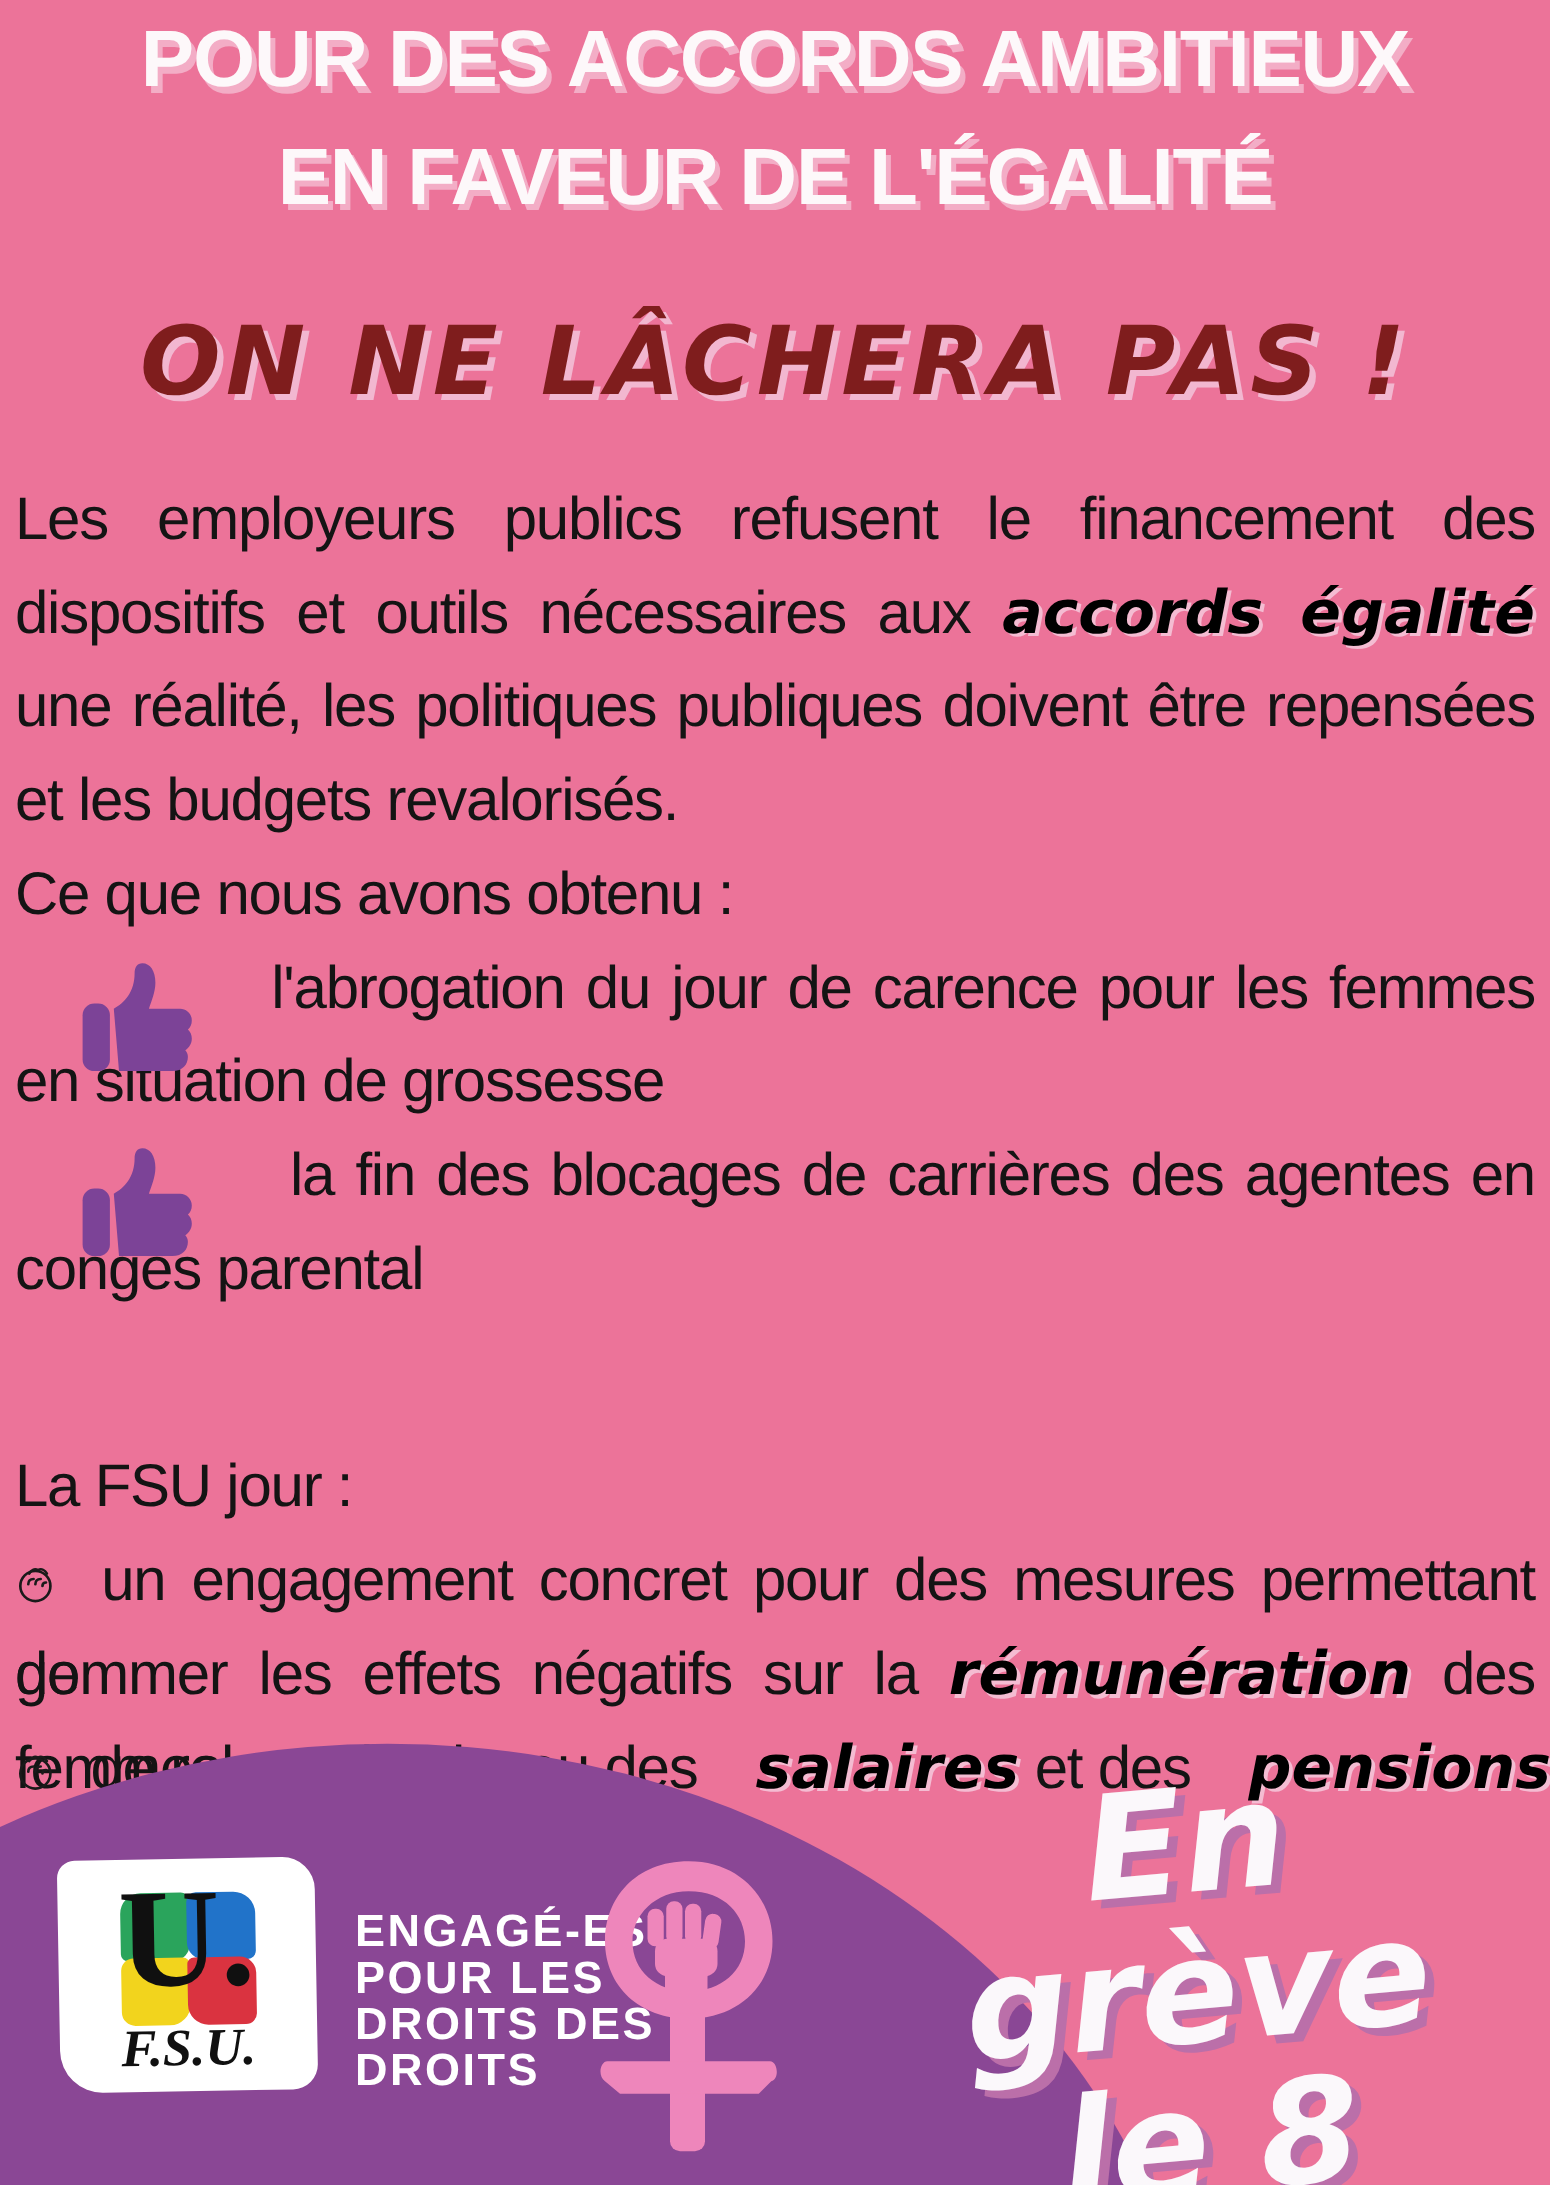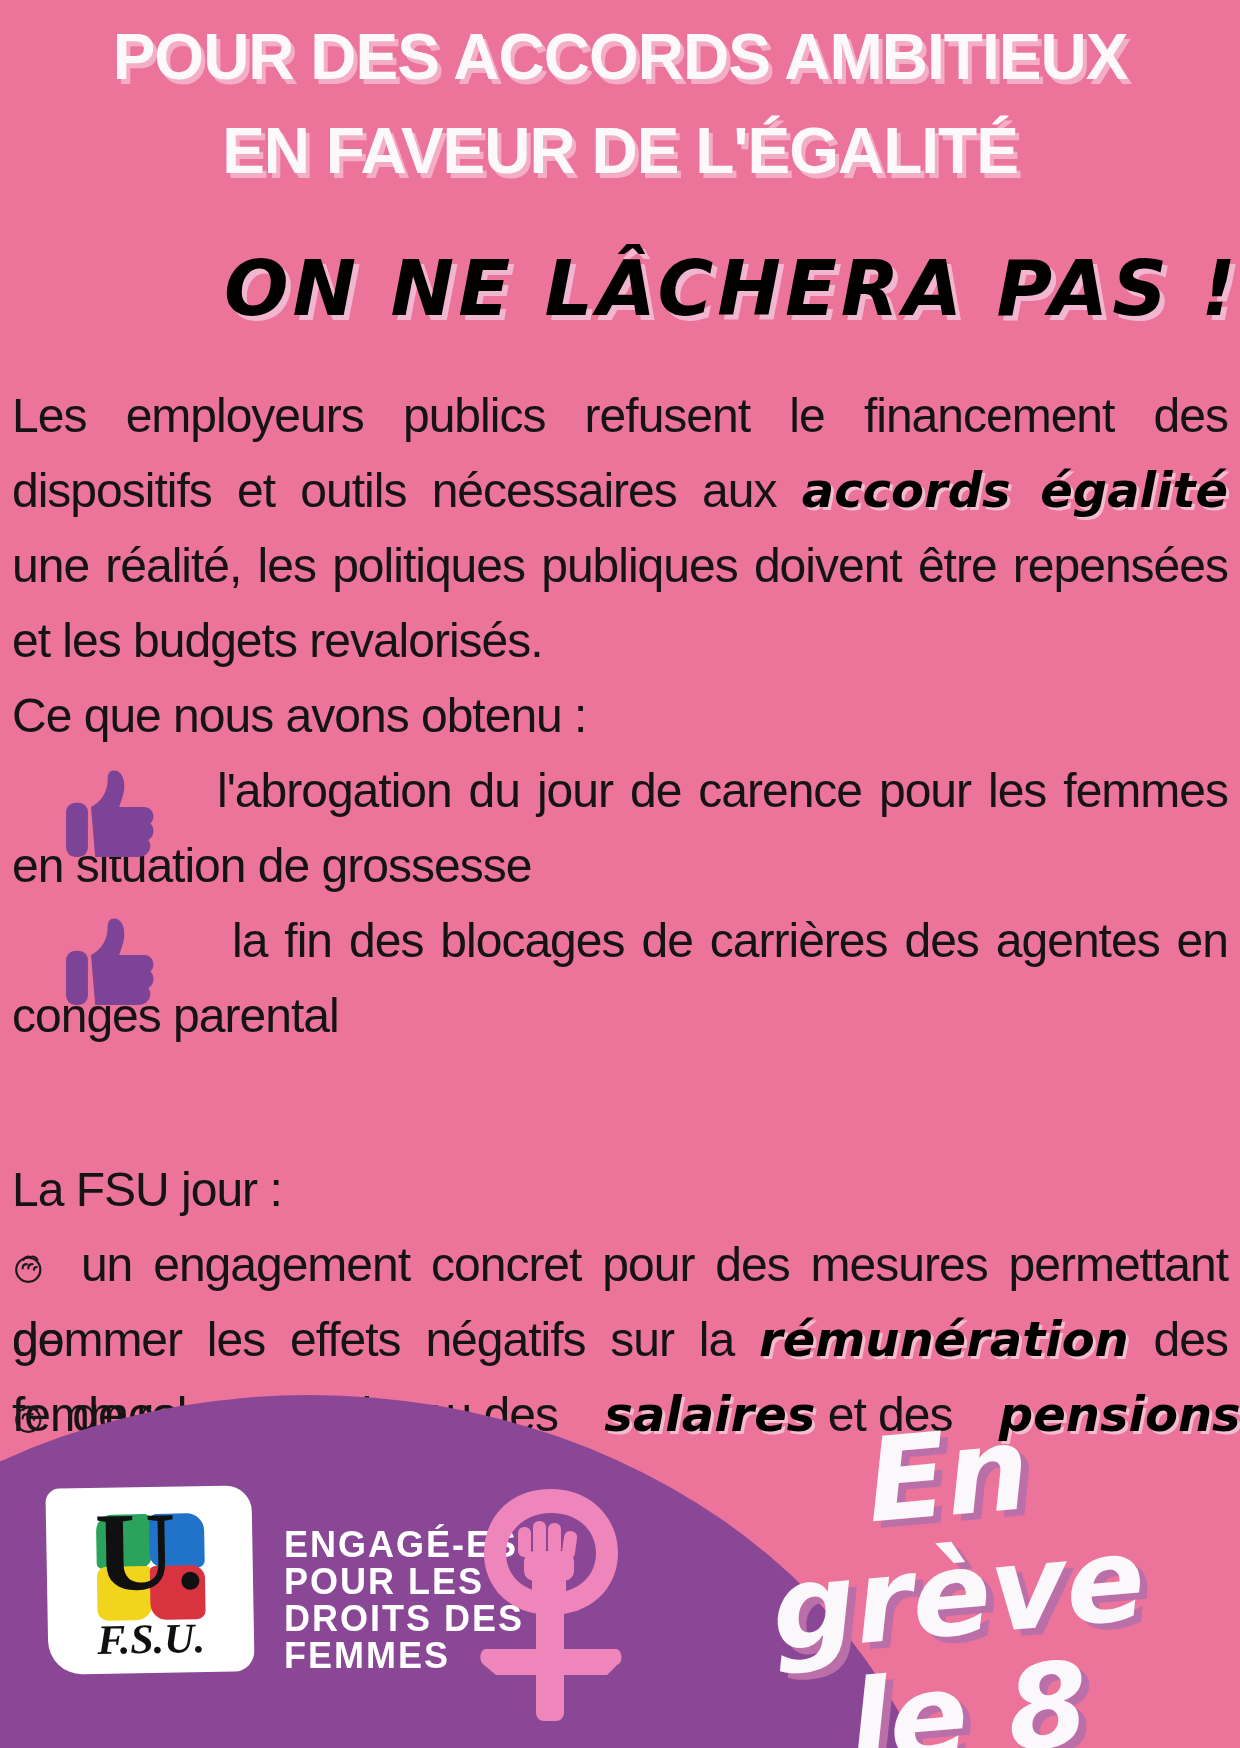--- a/index.html
+++ b/index.html
@@ -1,24 +1,24 @@
 <!DOCTYPE html>
 <html><head>
 <meta charset="utf-8">
 <style>
   html,body{margin:0;padding:0;}
   .poster{position:relative;width:1240px;height:1748px;background:#ec7399;overflow:hidden;
           font-family:"Liberation Sans",sans-serif;}
   
-  .title{position:absolute;top:10px;left:0;width:100%;text-align:center;
+  .title{position:absolute;top:0;left:0;width:100%;text-align:center;
          font-weight:700;font-size:64px;line-height:94px;letter-spacing:-1px;
          color:#fdf8fa;text-shadow:4px 5px 0 #f3adc6;}
-  .subtitle{position:absolute;top:244px;left:0;width:100%;text-align:right;
+  .subtitle{position:absolute;top:244px;left:0;width:100%;text-align:center;
             font-weight:700;font-style:italic;font-size:76px;letter-spacing:4px;
-            color:#000000;text-shadow:5px 5px 0 #f2b7d0;font-family:"DejaVu Sans",sans-serif;}
+            color:#7f1d1d;text-shadow:5px 5px 0 #f2b7d0;font-family:"DejaVu Sans",sans-serif;}
   
   .bodytext{position:absolute;top:378px;left:12px;width:1216px;color:#141414;
             font-size:48px;letter-spacing:-1px;}
   .line{height:75px;line-height:75px;white-space:nowrap;}
   .just{text-align:justify;text-align-last:justify;white-space:normal;}
   .script{color:#000000;font-style:italic;font-weight:700;letter-spacing:0;
           font-family:"DejaVu Sans",sans-serif;text-shadow:3px 3px 0 #f4bcd2;}
   .indent1{padding-left:205px;}
   .indent2{padding-left:220px;}
   .demands{position:absolute;top:1152px;left:12px;width:1216px;color:#141414;
@@ -133,21 +133,21 @@
     <span class="sq y"></span>
     <span class="sq r"></span>
     <div class="fsu-u">U.</div>
     <div class="fsu-sigle">F.S.U.</div>
   </div>
 
   <div class="engagement">
     <div>ENGAGÉ-ES</div>
     <div>POUR LES</div>
     <div>DROITS DES</div>
-    <div>FEMMES</div>
+    <div>DROITS</div>
   </div>
 
   <svg class="femsym" viewBox="0 0 158 258">
     <g fill="#ee86bb">
       <path d="M79 6 C36 6 12 36 12 70 c0 36 28 62 67 62 39 0 67-26 67-62 C146 36 120 6 79 6 z M79 30 c29 0 45 19 45 40 0 24-19 40-45 40 -26 0-45-16-45-40 C34 49 52 30 79 30 z"></path>
       <rect x="64" y="120" width="28" height="118" rx="8"></rect>
       <path d="M14 166 h130 c6 0 8 14 1 16 l-10 10 H24 l-12-10 c-6-4-4-16 2-16 z"></path>
       <g>
         <rect x="46" y="44" width="13" height="30" rx="6"></rect>
         <rect x="61" y="38" width="13" height="34" rx="6"></rect>

